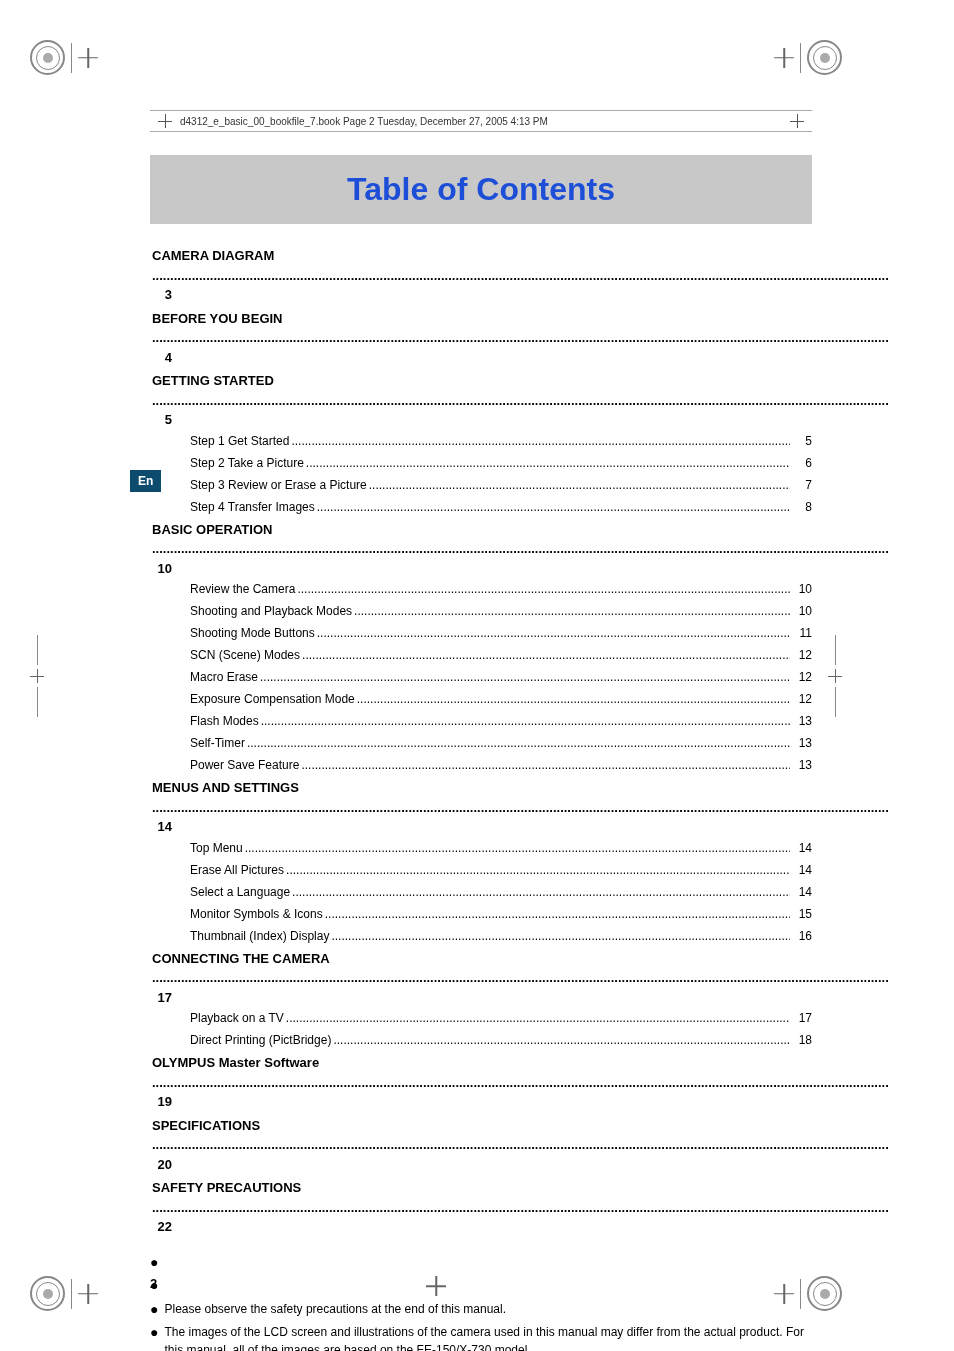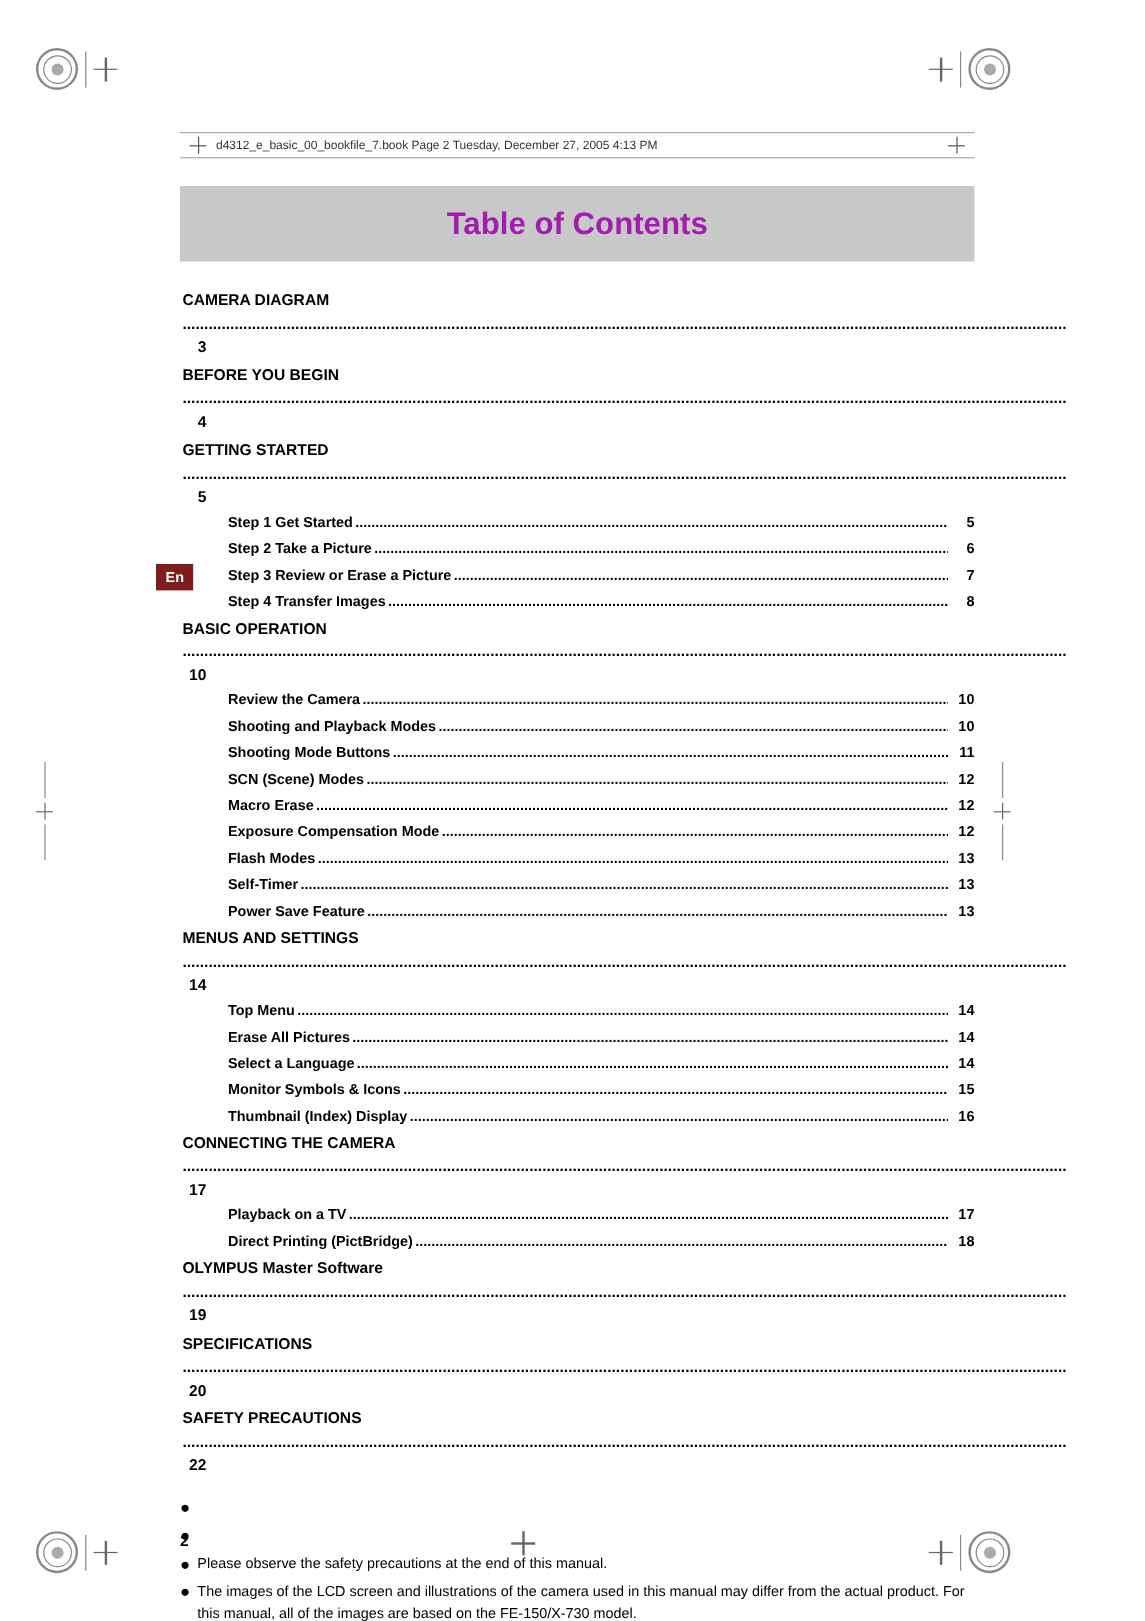--- a/index.html
+++ b/index.html
@@ -86,44 +86,44 @@
 
     
     .toc-title-box {
       background: #c8c8c8;
       text-align: center;
       padding: 16px 20px;
       margin-bottom: 22px;
     }
 
     .toc-title-box h1 {
-      font-size: 26px;
+      font-size: 32px;
       font-weight: bold;
-      color: #a21caf;
+      color: #1d4ed8;
     }
 
     
     .toc-entry {
       display: flex;
       align-items: baseline;
       margin-bottom: 4px;
       font-size: 12.5px;
       line-height: 1.5;
     }
 
     .toc-entry.main {
       font-weight: bold;
       font-size: 13px;
       margin-top: 4px;
       margin-bottom: 2px;
       flex-direction: column;
     }
 
     .toc-entry.sub {
-      font-weight: bold;
+      font-weight: normal;
       padding-left: 40px;
       font-size: 12px;
     }
 
     .toc-label {
       flex-shrink: 0;
       white-space: nowrap;
     }
 
     .toc-dots {
@@ -138,21 +138,21 @@
       flex-shrink: 0;
       white-space: nowrap;
       min-width: 20px;
       text-align: right;
     }
 
     
     .lang-tag {
       position: absolute;
       left: 130px;
-      background: #7f1d1d;
+      background: #0c4a6e;
       color: #fff;
       font-size: 12px;
       font-weight: bold;
       padding: 4px 8px;
       display: flex;
       align-items: center;
       justify-content: center;
     }
 
     

